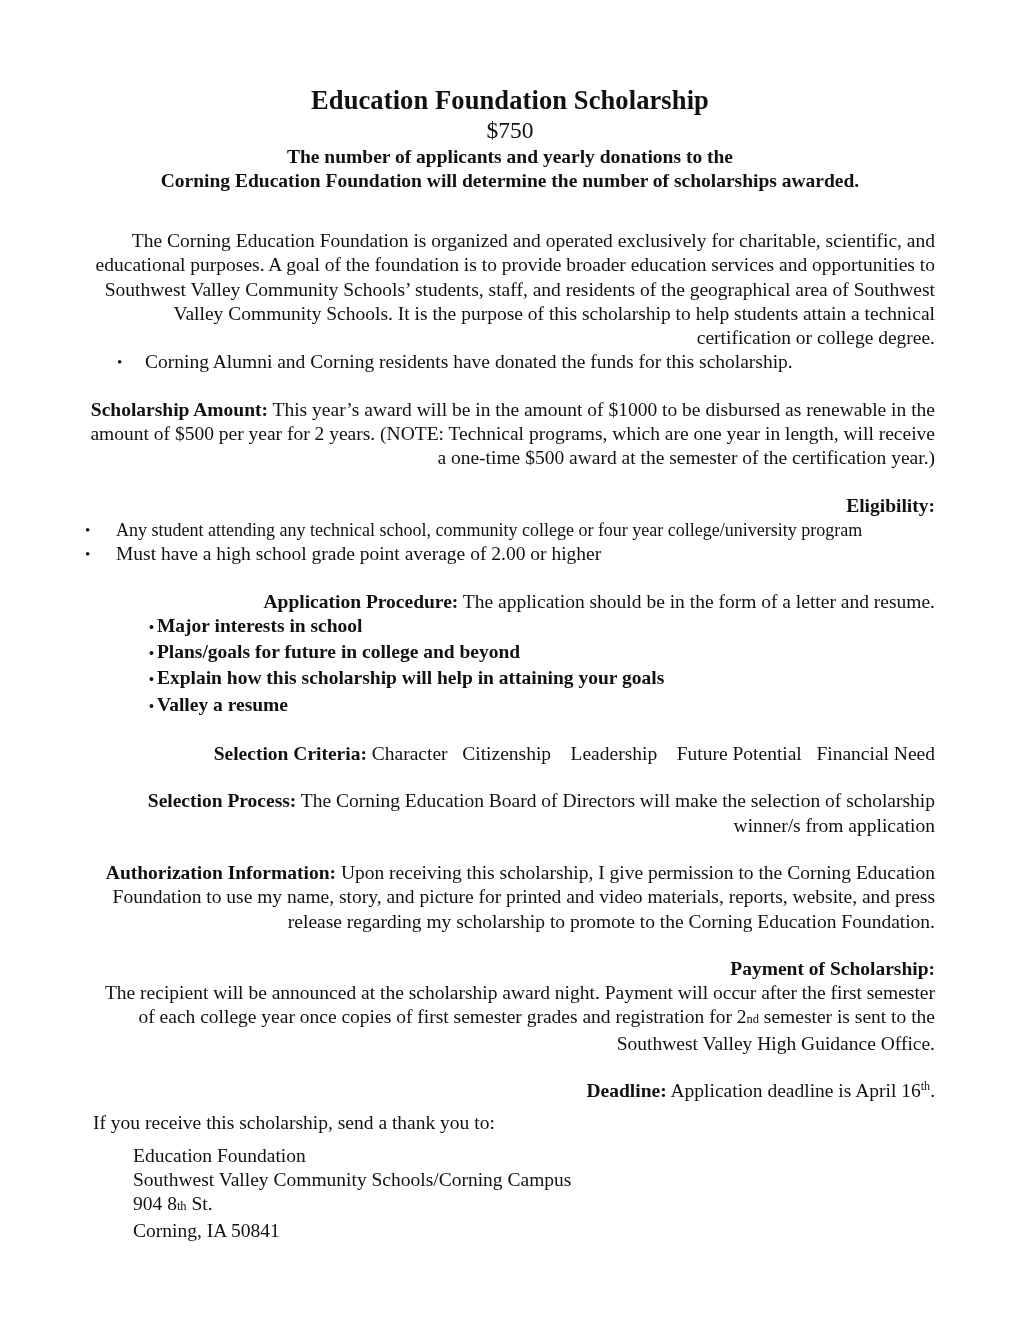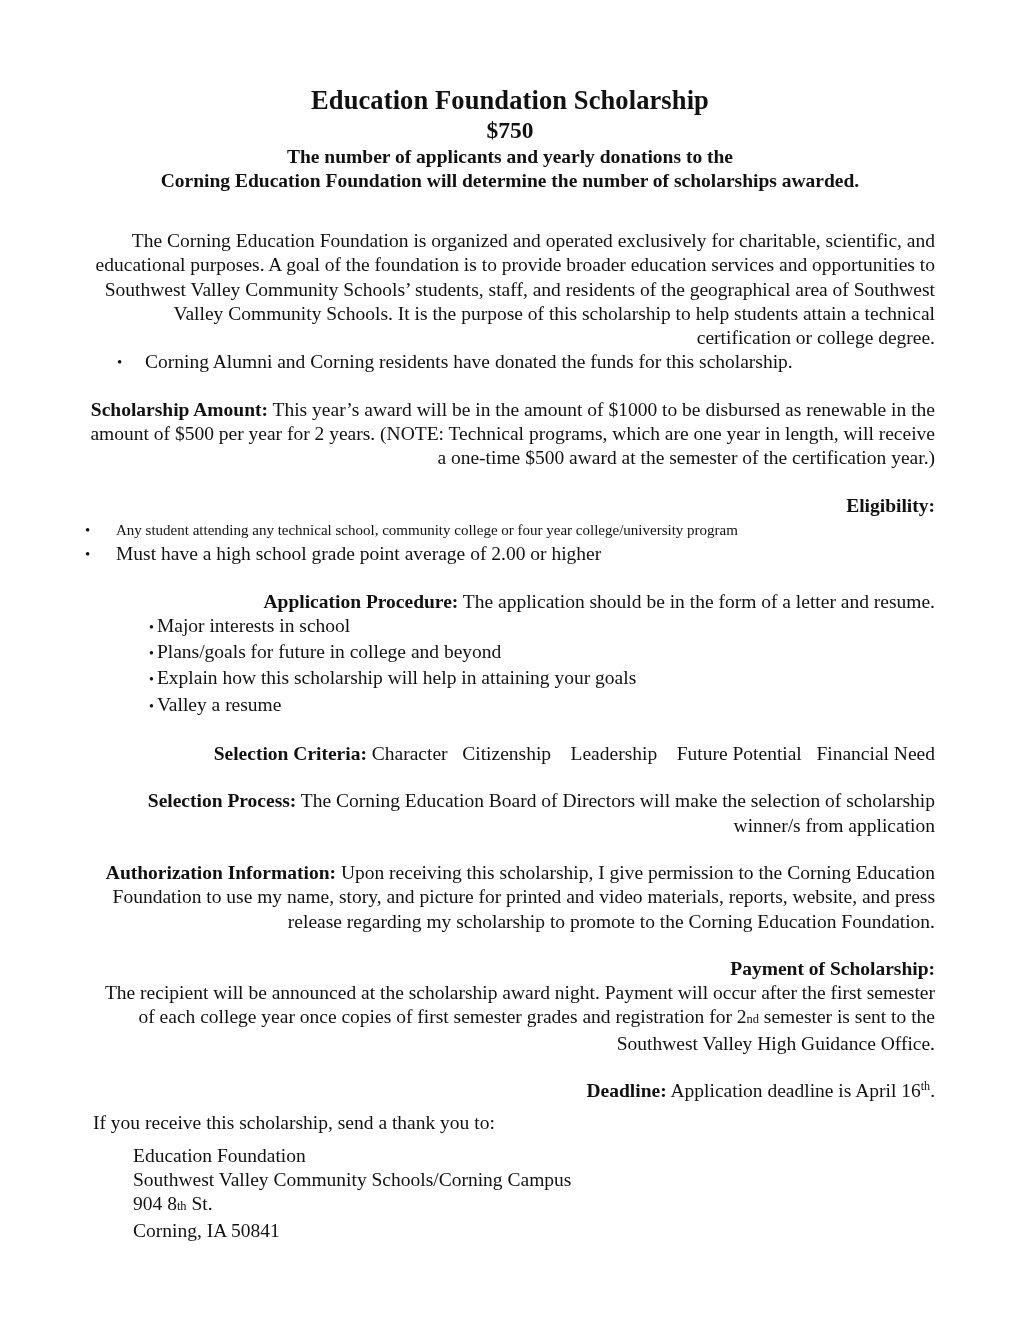--- a/index.html
+++ b/index.html
@@ -31,21 +31,21 @@
   }
   .title-main {
     font-size: 26.5px;
     font-weight: bold;
     line-height: 31px;
     letter-spacing: 0.1px;
     margin: 0;
   }
   .title-amount {
     font-size: 23.5px;
-    font-weight: bold;
+    font-weight: normal;
     line-height: 29px;
     margin: 0;
   }
   .title-sub {
     font-size: 19.5px;
     font-weight: bold;
     line-height: 24px;
     margin: 0;
   }
 
@@ -88,29 +88,30 @@
     width: 31px;
     flex: 0 0 31px;
     text-align: left;
   }
   .bullet-mark {
     font-size: 15px;
     line-height: 24.3px;
   }
   .bullet-text { flex: 1 1 auto; }
   .bullet-text.small {
-    font-size: 15px;
+    font-size: 18px;
   }
 
   
   .subbullet-row {
     font-size: 19.5px;
     line-height: 24.3px;
     padding-left: 64px;
     white-space: nowrap;
+    font-weight: bold;
   }
   .subbullet-row .dot {
     font-size: 14px;
     padding-right: 3px;
   }
 
   
   .criteria-line { white-space: pre; }
 
   

